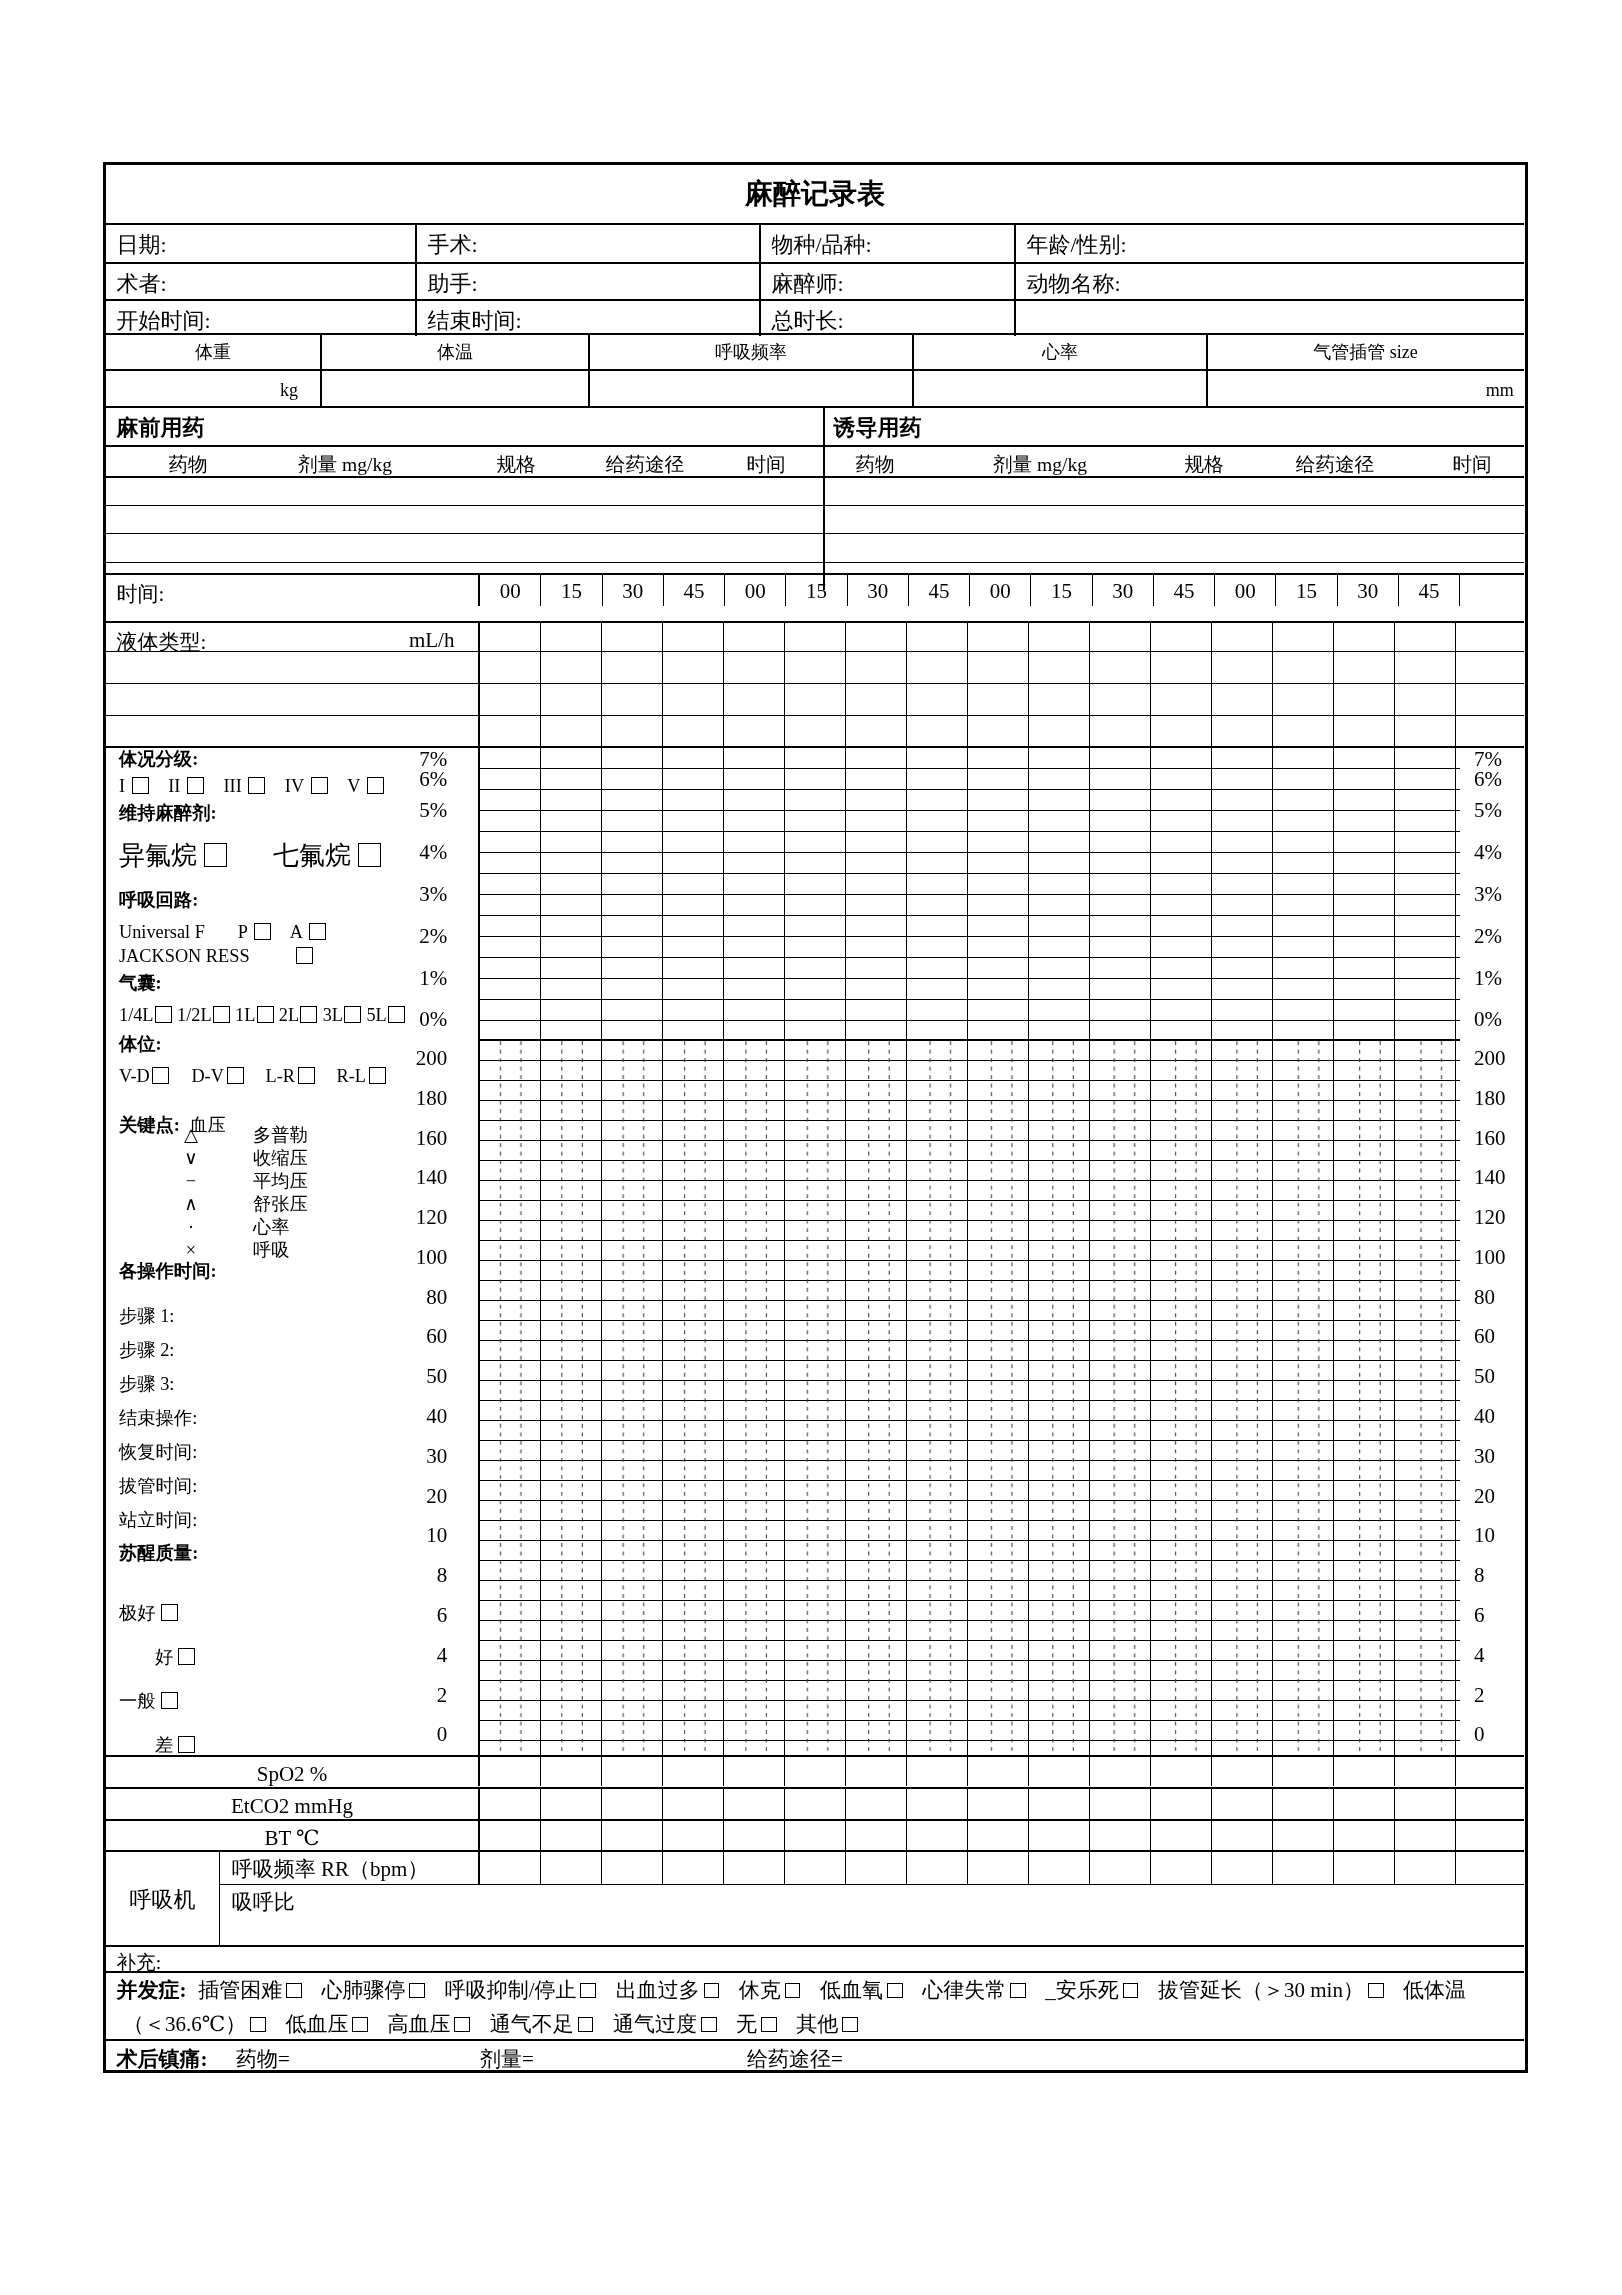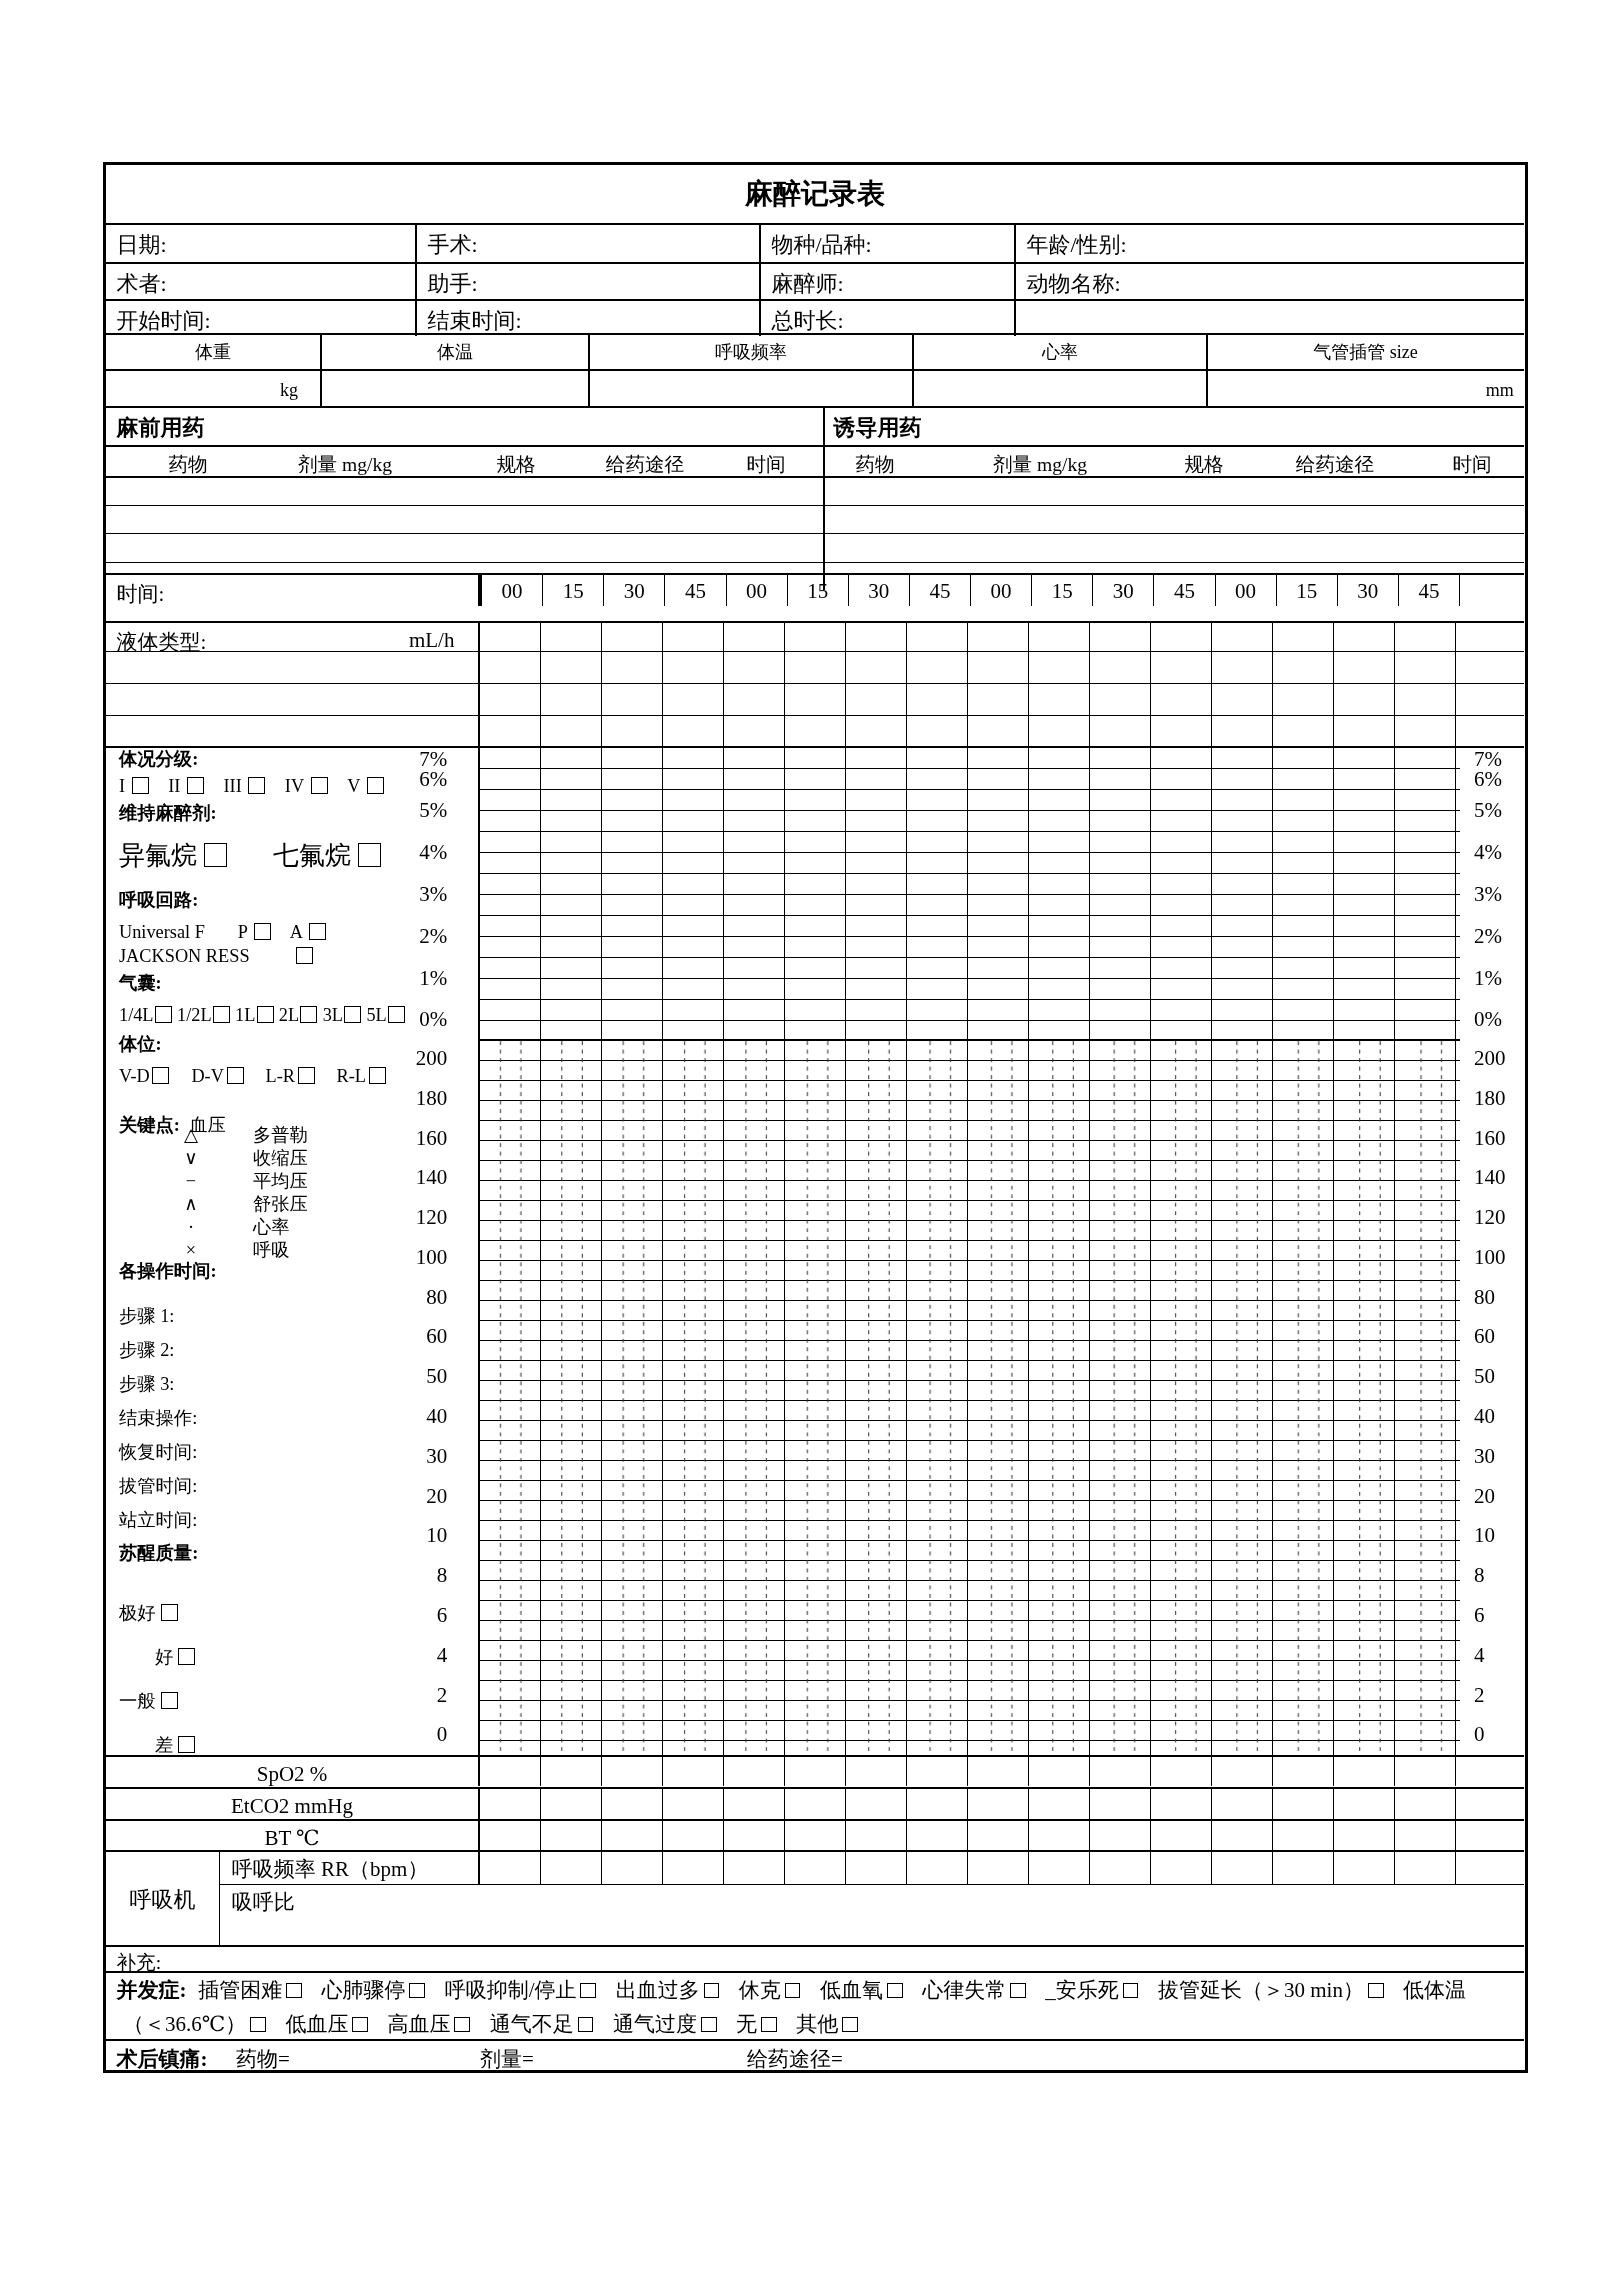--- a/index.html
+++ b/index.html
@@ -65,21 +65,21 @@
   .drows div { height:28.5px; border-top:2px solid #000; }
   .drows div + div { border-top:1.3px solid #000; }
 
   
   .grow { display:flex; }
   .glabel { width:372px; position:relative; font-size:21px; padding:4.6px 0 0 10.5px; }
   .ggrid  { width:982px; border-left:2px solid #000; position:relative;
             background-image:repeating-linear-gradient(to right, transparent 0 60px, #000 60px 61px); }
   .glast  { width:63px; }
   #timerow { top:408px; height:33px; border-top:2.6px solid #000; }
-  #timerow .tcells { width:982px; border-left:4px solid #000000; display:flex; }
+  #timerow .tcells { width:982px; border-left:2px solid #000000; display:flex; }
   #timerow .tc { flex:1 1 0; text-align:center; font-size:21px; padding-top:3.9px; border-right:1.3px solid #000; }
   #fluidrow { top:456px; height:30px; border-top:2px solid #000; }
   #fluidrow .unit { position:absolute; right:23.6px; top:4.6px; }
   #empties { top:486px; }
   #empties .grow { height:32px; border-top:1.3px solid #000; }
 
   
   #vapor { top:581px; height:293px; border-top:2.6px solid #000; }
   #vapor .ggrid { position:absolute; left:372px; top:0; height:293px;
       background-image:

